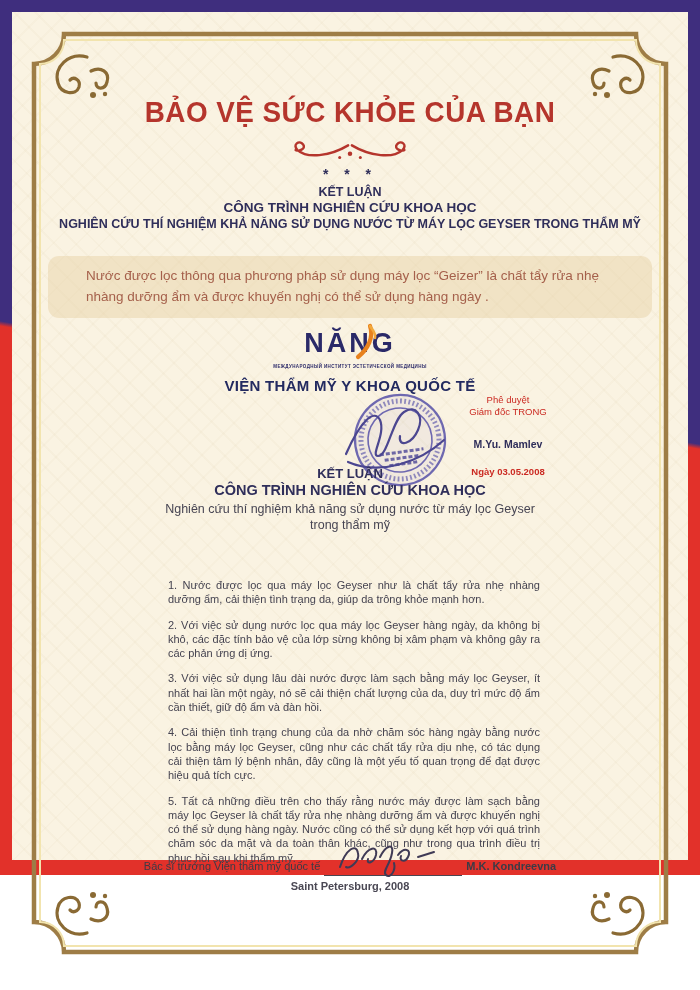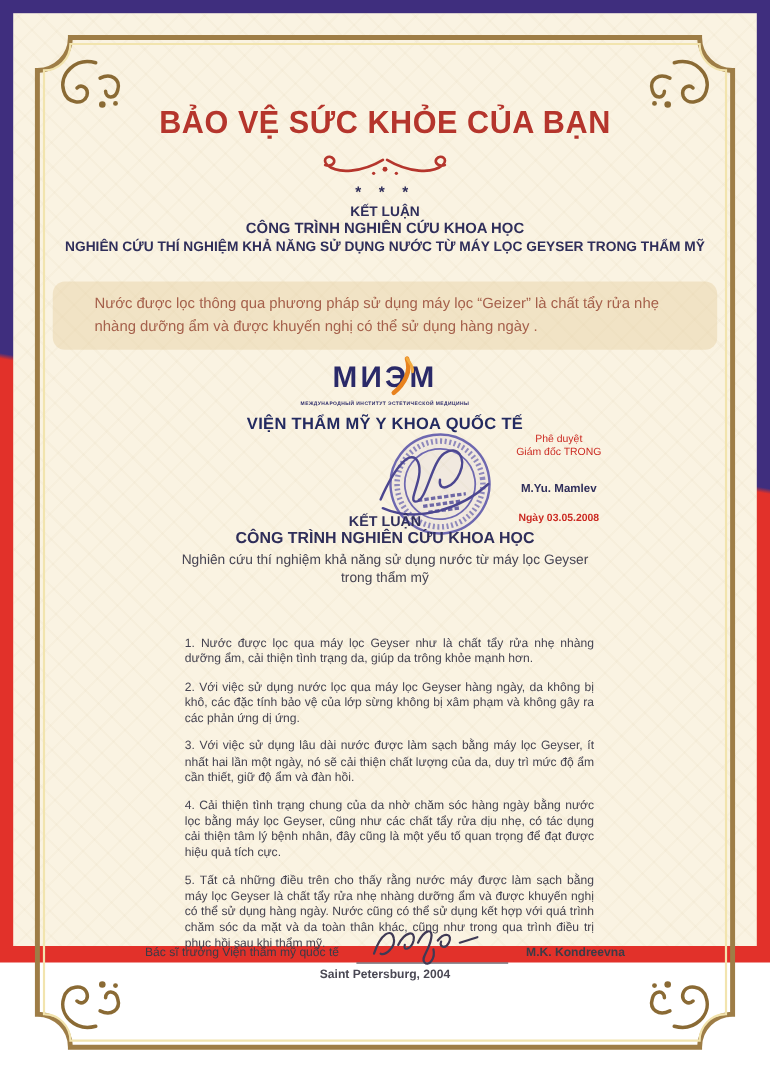--- a/index.html
+++ b/index.html
@@ -62,21 +62,21 @@
   .c-sub{top:501px;left:150px;right:150px;font-size:12.5px;color:#474553;line-height:1.3;text-align:center;}
 
   .paras{top:542px;left:168px;width:372px;margin-top:36px;}
   .paras p{
     margin:0 0 11px 0;font-size:11px;line-height:1.3;color:#454350;
     text-align:justify;
   }
 
   .sig-row{
     top:836px;left:0;right:0;height:40px;
-    display:flex;align-items:flex-end;justify-content:center;gap:16px;
+    display:flex;align-items:flex-end;justify-content:center;gap:4px;
   }
   .sig-label{font-size:11px;color:#3c3b46;padding-bottom:4px;}
   .sig-line{
     position:relative;width:138px;height:34px;
     border-bottom:1.5px solid #4a4652;
   }
   .sig-line svg{position:absolute;left:6px;bottom:-4px;}
   .sig-name{font-size:11px;font-weight:bold;color:#3c3b46;padding-bottom:4px;}
   .place{top:880px;font-size:11px;font-weight:bold;color:#4a4854;}
 </style>
@@ -119,21 +119,21 @@
 
   <div class="abs ctr stars">* * *</div>
   <div class="abs ctr hdr1">KẾT LUẬN</div>
   <div class="abs ctr hdr2">CÔNG TRÌNH NGHIÊN CỨU KHOA HỌC</div>
   <div class="abs ctr hdr3">NGHIÊN CỨU THÍ NGHIỆM KHẢ NĂNG SỬ DỤNG NƯỚC TỪ MÁY LỌC GEYSER TRONG THẨM MỸ</div>
 
   <div class="abs highlight">Nước được lọc thông qua phương pháp sử dụng máy lọc “Geizer” là chất tẩy rửa nhẹ nhàng dưỡng ẩm và được khuyến nghị có thể sử dụng hàng ngày .</div>
 
   <div class="abs ctr logo-wrap">
     <span class="logo-text">
-      <span>МИЭМ</span>
+      <span>NĂNG</span>
       <svg class="logo-swoosh" viewBox="0 0 26 38">
         <path d="M4,34 C14,26 20,14 16,3" fill="none" stroke="#e8821e" stroke-width="4.2" stroke-linecap="round"></path>
         <path d="M16,3 C19,8 22,10 21,15" fill="none" stroke="#f2a93c" stroke-width="2.6" stroke-linecap="round"></path>
       </svg>
     </span>
   </div>
   <div class="abs ctr logo-sub">МЕЖДУНАРОДНЫЙ ИНСТИТУТ ЭСТЕТИЧЕСКОЙ МЕДИЦИНЫ</div>
   <div class="abs ctr inst-name">VIỆN THẨM MỸ Y KHOA QUỐC TẾ</div>
 
   <div class="abs approval">
@@ -177,14 +177,14 @@
           <path d="M32,20 C38,8 48,6 46,16 C44,24 36,26 38,20"></path>
           <path d="M50,18 C56,6 64,4 62,14 C60,26 52,32 56,36 C60,40 66,32 64,24"></path>
           <path d="M68,16 C74,8 82,10 78,18 C75,24 69,22 71,17"></path>
           <path d="M88,18 L104,13"></path>
         </g>
       </svg>
     </span>
     <span class="sig-name">M.K. Kondreevna</span>
   </div>
 
-  <div class="abs ctr place">Saint Petersburg, 2004</div>
+  <div class="abs ctr place">Saint Petersburg, 2008</div>
 </div>
 
 </body></html>

